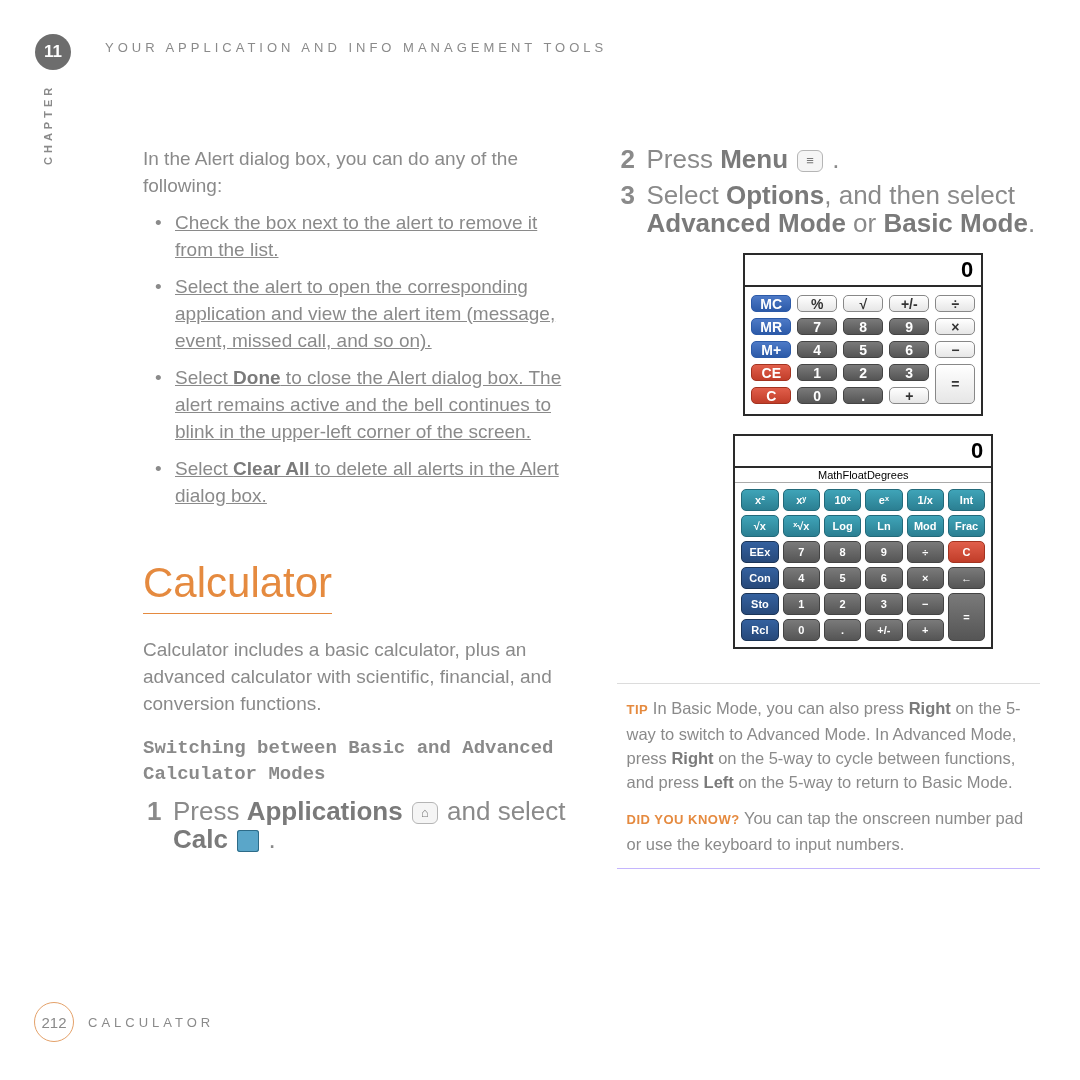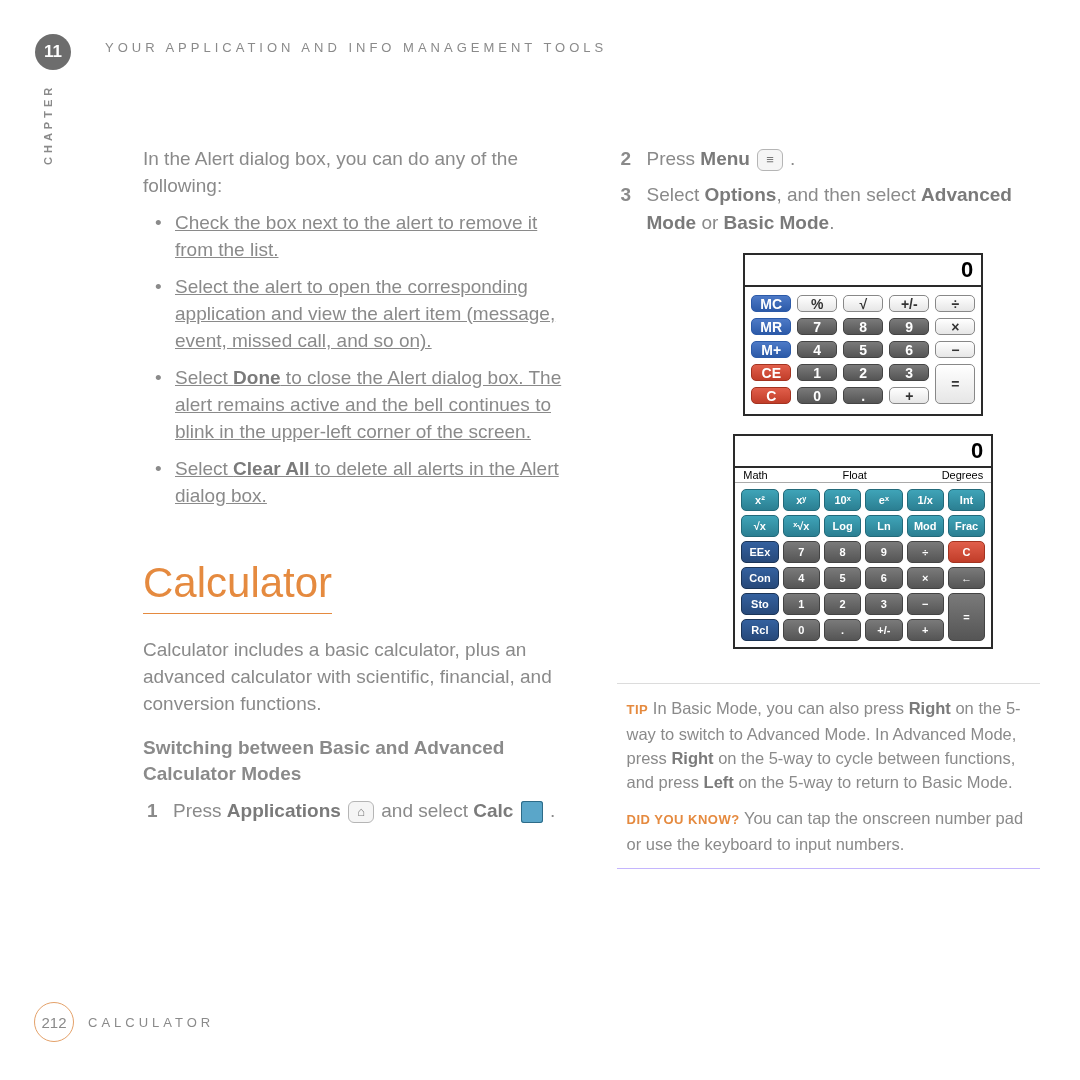--- a/index.html
+++ b/index.html
@@ -54,23 +54,23 @@
   ul.bullets li::before { content: "•"; position: absolute; left: 12px; color: #8a8a8a; }
   h1.section {
     font-size: 42px;
     font-weight: 400;
     color: #e58a3f;
     margin: 22px 0 8px 0;
     padding-bottom: 6px;
     border-bottom: 1px solid #e58a3f;
     display: inline-block;
   }
-  h3.sub { font-size: 19px; font-weight: 700; color: #8a8a8a; margin: 18px 0 10px 0; line-height: 26px; }
+  h3.sub { font-size: 19px; font-weight: 700; color: #8a8a8a; margin: 18px 0 10px 0; line-height: 26px; font-family: Liberation Mono, monospace; }
   ol.steps { list-style: none; counter-reset: step; }
-  ol.steps li { counter-increment: step; position: relative; padding-left: 30px; font-size: 19px; line-height: 28px; color: #8a8a8a; margin-bottom: 8px; }
+  ol.steps li { counter-increment: step; position: relative; padding-left: 30px; font-size: 26px; line-height: 28px; color: #8a8a8a; margin-bottom: 8px; }
   ol.steps li::before { content: counter(step); position: absolute; left: 4px; font-weight: 700; color: #8a8a8a; }
   b { font-weight: 700; color: #7a7a7a; }
 
   .icon-box {
     display: inline-block; vertical-align: middle;
     border: 1px solid #b5b5b5; border-radius: 6px;
     background: #f5f5f5;
     padding: 0 8px; height: 22px; line-height: 20px;
     font-size: 13px; color: #777;
     margin: 0 2px;
@@ -83,21 +83,21 @@
     box-shadow: inset 0 0 0 1px #2d6b88;
     margin: 0 2px;
   }
 
   
   .calc { border: 2px solid #2a2a2a; background: #fff; width: 240px; margin: 0 auto 18px auto; }
   .calc .disp { text-align: right; font-weight: 700; font-size: 22px; padding: 2px 8px; color: #000; border-bottom: 2px solid #2a2a2a; font-family: Arial, sans-serif; }
   .calc .kb { padding: 8px 6px 10px 6px; display: grid; gap: 6px; }
   .calc.basic .kb { grid-template-columns: repeat(5, 1fr); font-size:14px;}
   .calc.adv { width: 260px; }
-  .calc.adv .modebar { display:flex; justify-content: space-between; font-size: 11px; padding: 1px 8px; color:#000; border-bottom: 1px solid #aaa; font-family: Arial, sans-serif;}
+  .calc.adv .modebar { display:flex; justify-content: center; font-size: 11px; padding: 1px 8px; color:#000; border-bottom: 1px solid #aaa; font-family: Arial, sans-serif;}
   .calc.adv .kb { grid-template-columns: repeat(6, 1fr); font-size: 10px; gap:4px; padding:6px;}
   .k {
     height: 17px; display:flex; align-items:center; justify-content:center;
     border: 1px solid #888; border-radius: 5px;
     font-family: Arial, sans-serif; font-weight:700;
     background: linear-gradient(#fff,#e6e6e6);
     color:#333;
   }
   .adv .k { height: 22px; font-size: 11px; }
   .k.blue { color:#fff; background: linear-gradient(#4d7ac7,#2c5aa8); border-color:#2c5aa8;}

